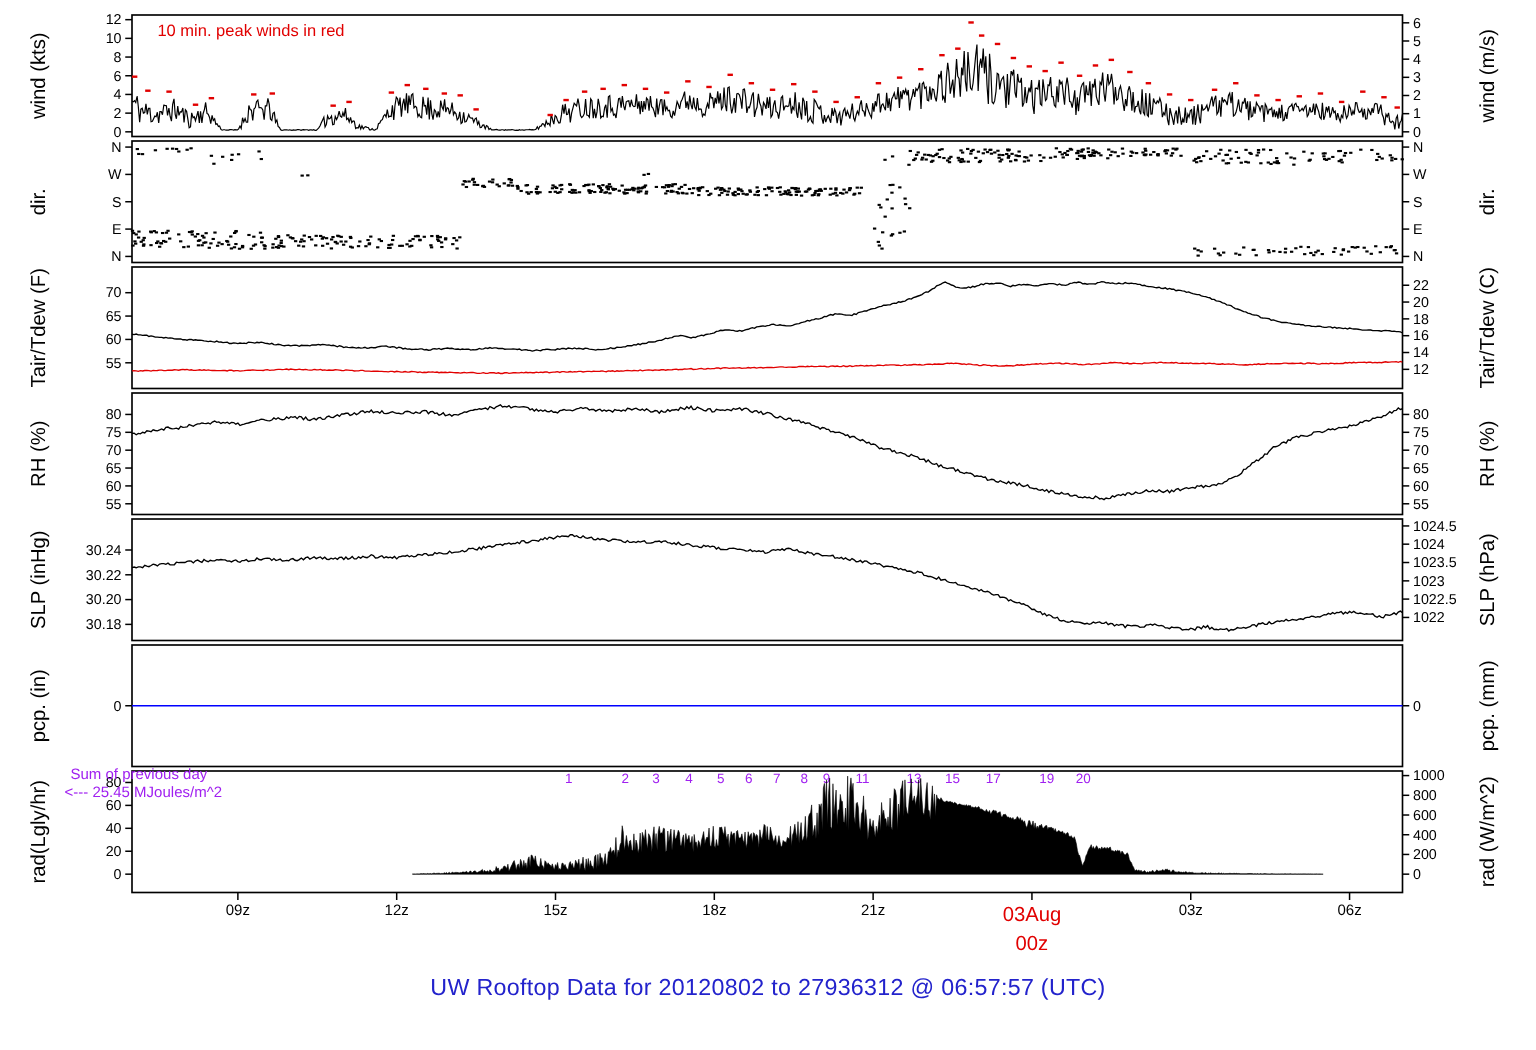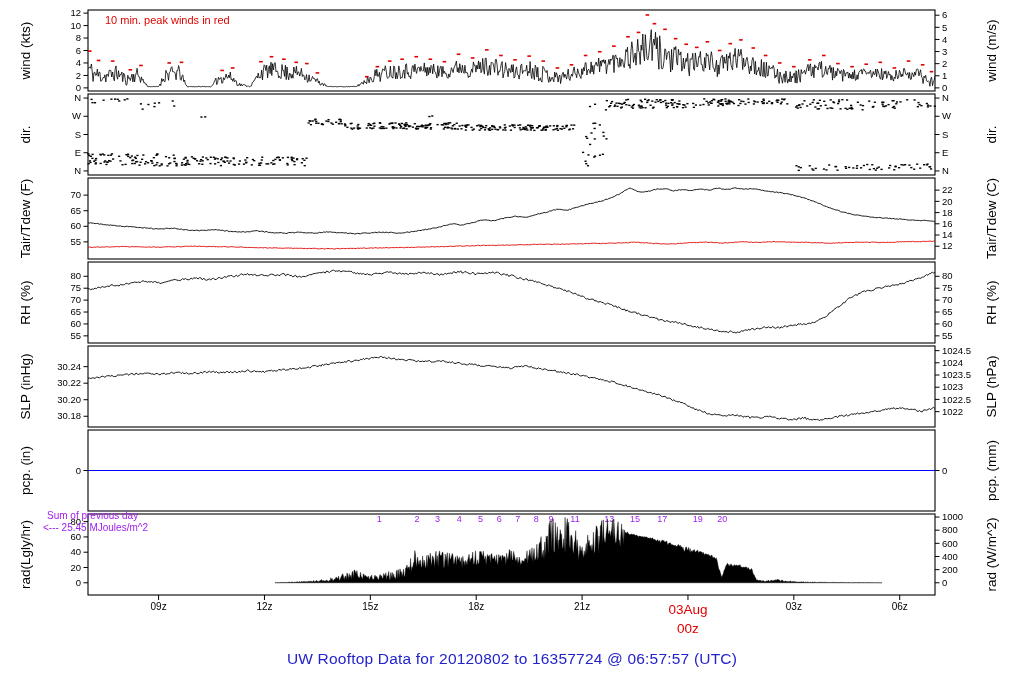--- a/index.html
+++ b/index.html
@@ -1027,14 +1027,14 @@
       <line x1="582.0833333333334" y1="595" x2="582.0833333333334" y2="600" stroke="#000000" stroke-width="1"></line>
       <text x="582.0833333333334" y="610" text-anchor="middle" font-size="10" fill="#000000">21z</text>
       <line x1="687.9583333333334" y1="595" x2="687.9583333333334" y2="600" stroke="#000000" stroke-width="1"></line>
       <text x="687.9583333333334" y="614" text-anchor="middle" font-size="13.5" fill="#e10000">03Aug</text>
       <text x="687.9583333333334" y="633" text-anchor="middle" font-size="13.5" fill="#e10000">00z</text>
       <line x1="793.8333333333334" y1="595" x2="793.8333333333334" y2="600" stroke="#000000" stroke-width="1"></line>
       <text x="793.8333333333334" y="610" text-anchor="middle" font-size="10" fill="#000000">03z</text>
       <line x1="899.7083333333334" y1="595" x2="899.7083333333334" y2="600" stroke="#000000" stroke-width="1"></line>
       <text x="899.7083333333334" y="610" text-anchor="middle" font-size="10" fill="#000000">06z</text>
     </svg>
-  <div id="chart-title" style="color: rgb(35, 35, 204);">UW Rooftop Data for 20120802  to  16357724 @ 06:57:57  (UTC)</div>
+  <div id="chart-title" style="color: rgb(35, 35, 204);">UW Rooftop Data for 20120802  to  27936312 @ 06:57:57  (UTC)</div>
 </div>
 
 </body></html>

